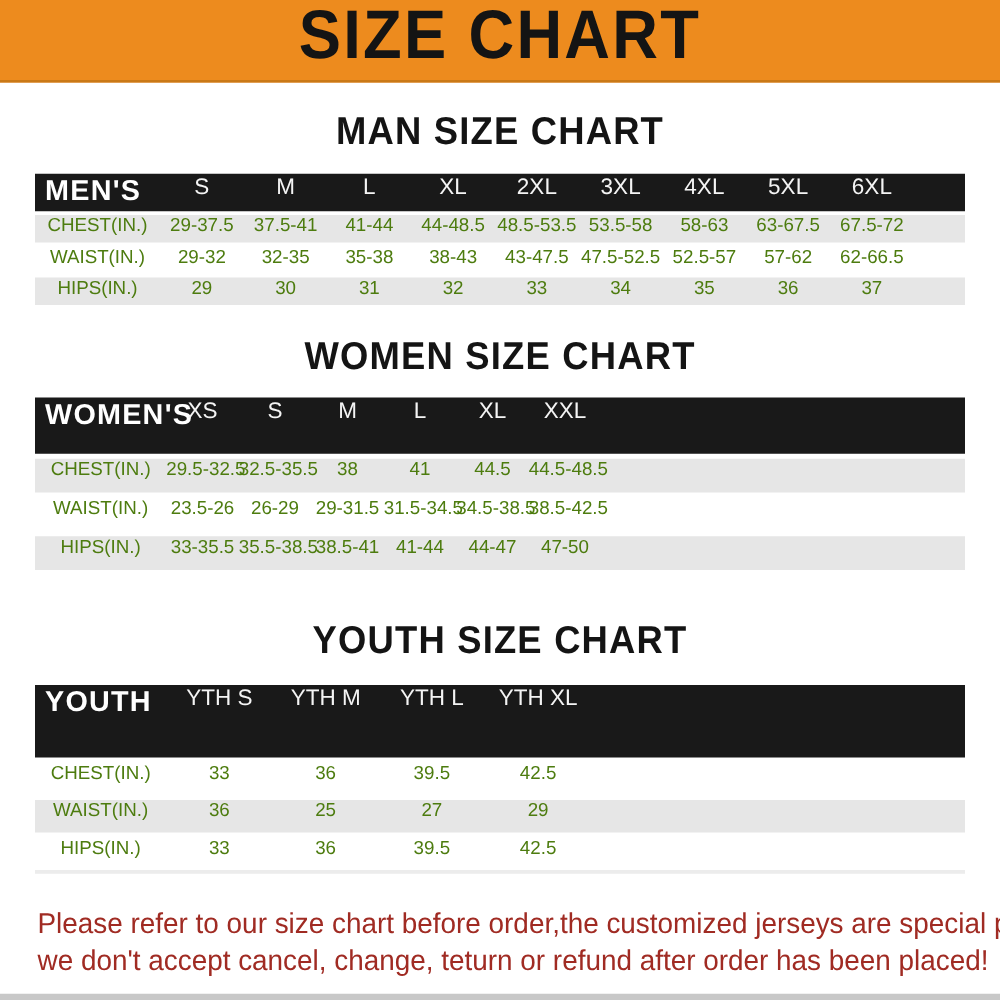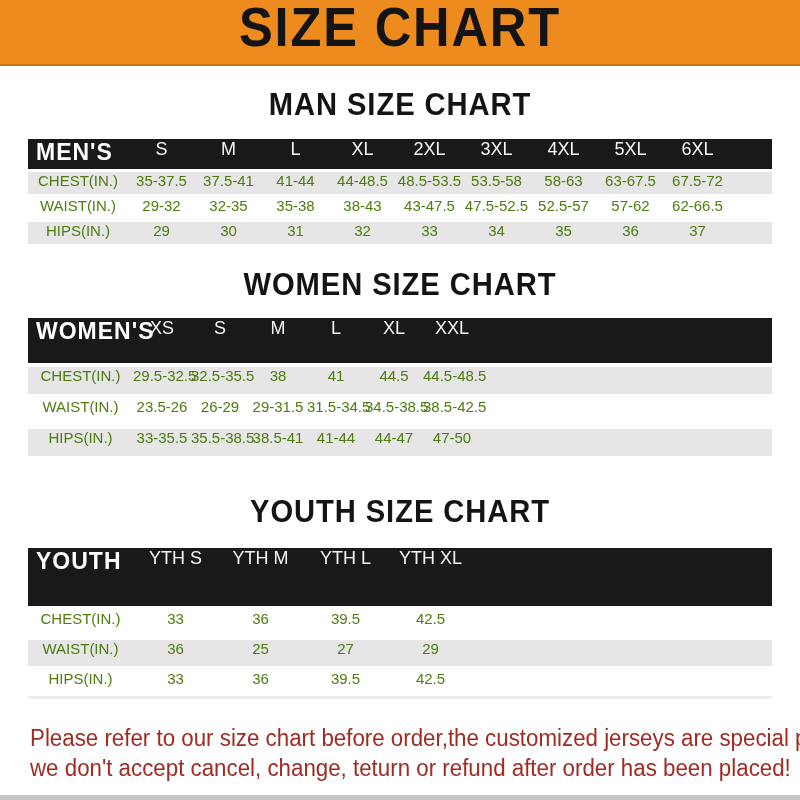--- a/index.html
+++ b/index.html
@@ -114,21 +114,21 @@
           <div class="cell col">XL</div>
           <div class="cell col">2XL</div>
           <div class="cell col">3XL</div>
           <div class="cell col">4XL</div>
           <div class="cell col">5XL</div>
           <div class="cell col">6XL</div>
           <div class="cell filler"></div>
         </div>
         <div class="trow data-row shade">
           <div class="cell label">CHEST(IN.)</div>
-          <div class="cell col">35-37.5</div>
+          <div class="cell col">29-37.5</div>
           <div class="cell col">37.5-41</div>
           <div class="cell col">41-44</div>
           <div class="cell col">44-48.5</div>
           <div class="cell col">48.5-53.5</div>
           <div class="cell col">53.5-58</div>
           <div class="cell col">58-63</div>
           <div class="cell col">63-67.5</div>
           <div class="cell col">67.5-72</div>
           <div class="cell filler"></div>
         </div>

